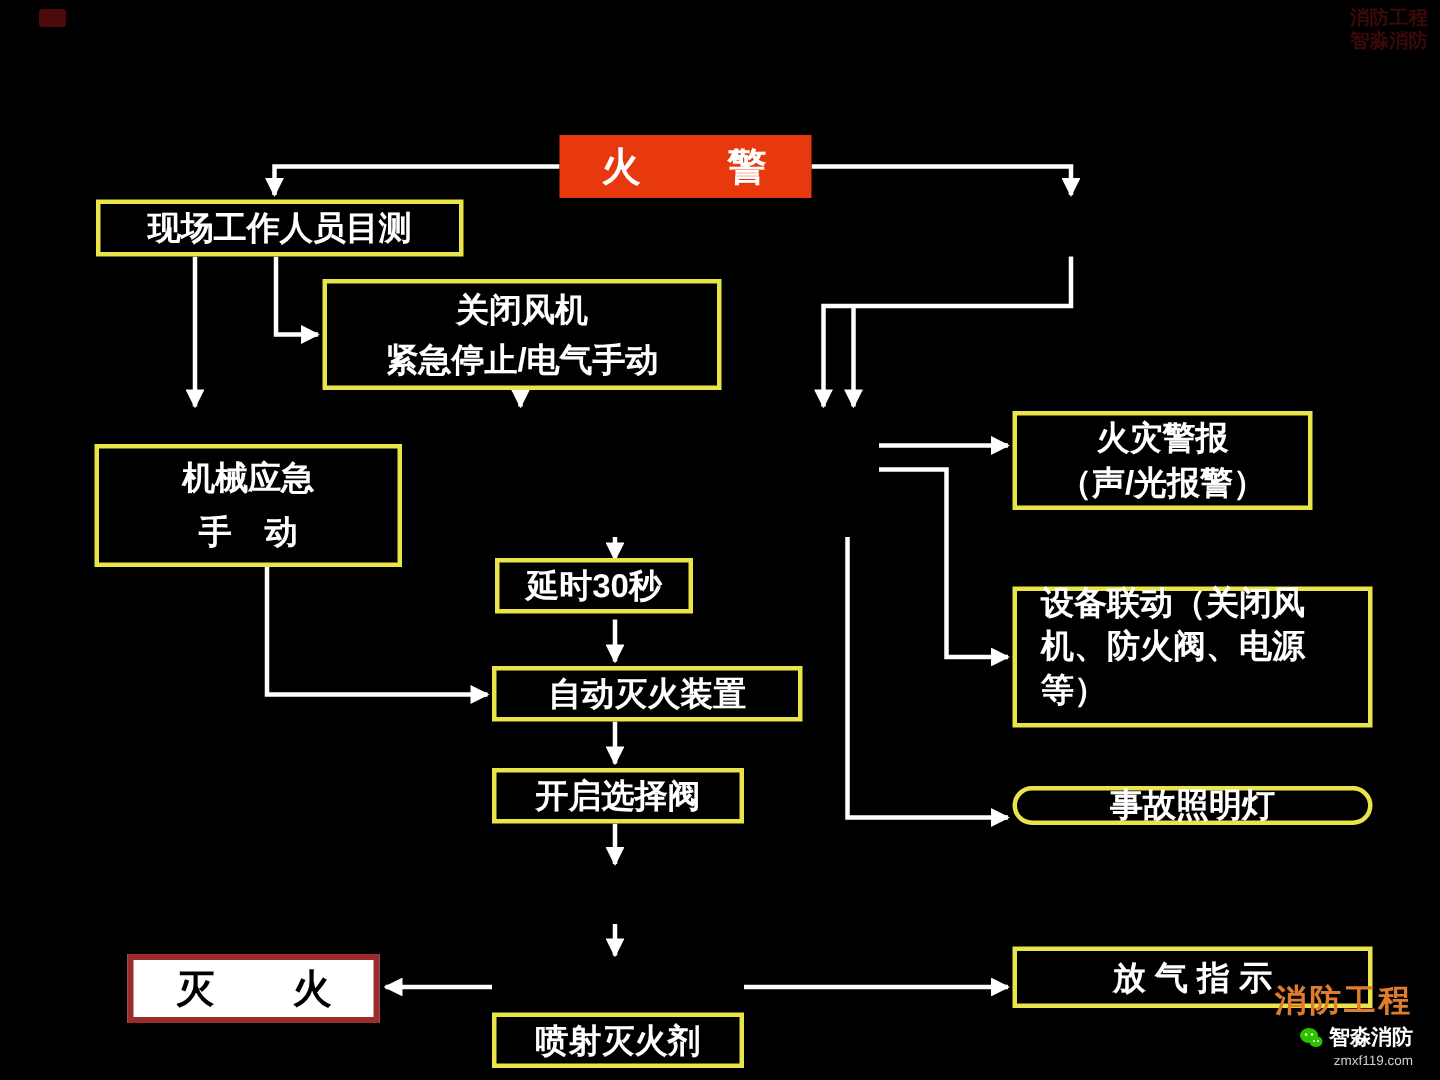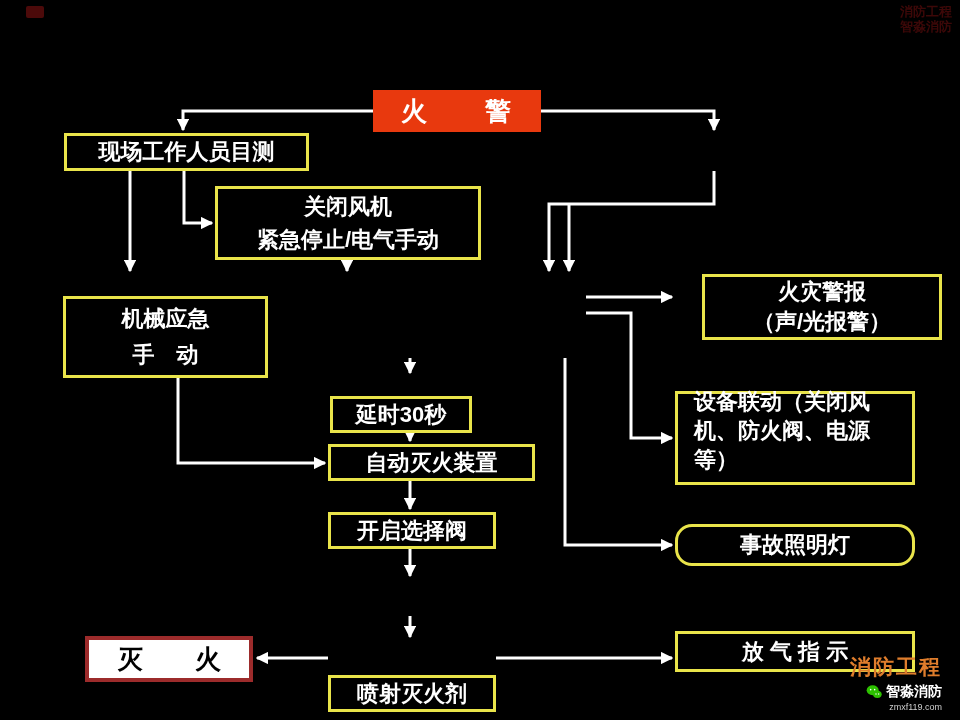--- a/index.html
+++ b/index.html
@@ -22,26 +22,26 @@
   .node--loose{line-height:36px;margin-top:22px;}
   .node--wrap{align-items:flex-start;justify-content:center;text-align:left;
     padding:4px 26px 20px 16px;line-height:29px;}
   
   #n-fire{left:373px;top:90px;width:168px;height:42px;}
   #n-visual{left:64px;top:133px;width:245px;height:38px;}
   #n-detector{left:630px;top:133px;width:168px;height:38px;}
   #n-manualbox{left:215px;top:186px;width:266px;height:74px;line-height:33px;}
   #n-mech{left:63px;top:274px;width:205px;height:82px;}
   #n-controller{left:328px;top:274px;width:258px;height:84px;}
-  #n-warning{left:702px;top:274px;width:240px;height:66px;line-height:30px;}
-  #n-delay{left:330px;top:396px;width:142px;height:37px;}
+  #n-warning{left:675px;top:274px;width:200px;height:66px;line-height:30px;}
+  #n-delay{left:330px;top:372px;width:132px;height:37px;}
   #n-linkage{left:675px;top:391px;width:240px;height:94px;}
   #n-autodev{left:328px;top:444px;width:207px;height:37px;}
   #n-selector{left:328px;top:512px;width:168px;height:37px;}
-  #n-acclight{left:675px;top:524px;width:240px;height:42px;border-radius:17px;}
+  #n-acclight{left:675px;top:524px;width:240px;height:26px;border-radius:17px;}
   #n-bottle{left:328px;top:579px;width:168px;height:37px;}
   #n-spray{left:328px;top:640px;width:168px;height:37px;margin-top:35px;}
   #n-ext{left:85px;top:636px;width:168px;height:46px;}
   #n-gas{left:675px;top:631px;width:240px;height:41px;}
   
   .wm-bottom{position:absolute;right:18px;bottom:8px;z-index:3;text-align:right;}
   .wm-brand{color:#df7d2c;font-size:21px;font-weight:700;letter-spacing:2px;}
   .wm-row{display:flex;align-items:center;justify-content:flex-end;gap:4px;margin-top:2px;}
   .wm-name{color:#fff;font-size:14px;font-weight:700;}
   .wm-url{color:#cfcfcf;font-size:9px;margin-top:1px;}

